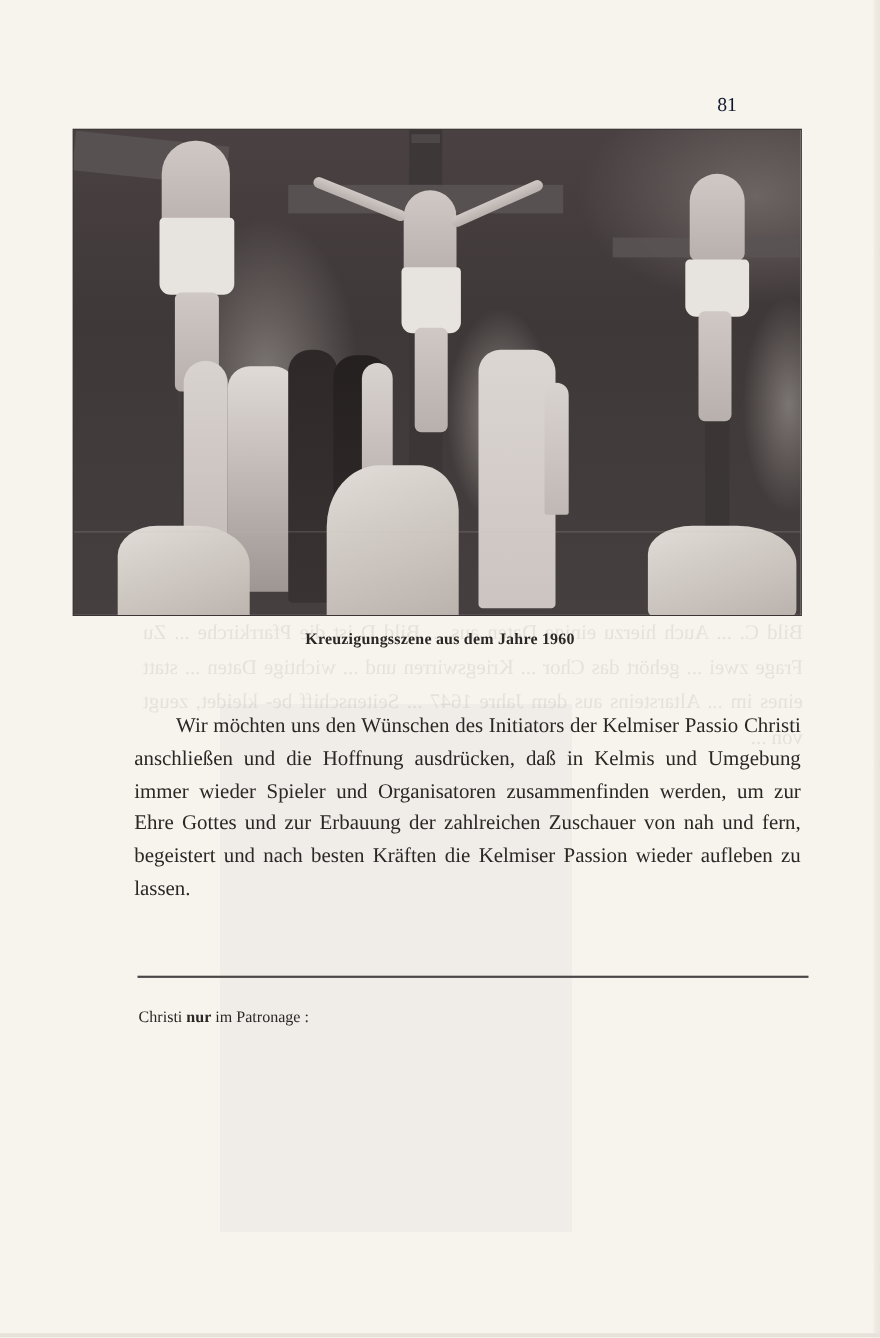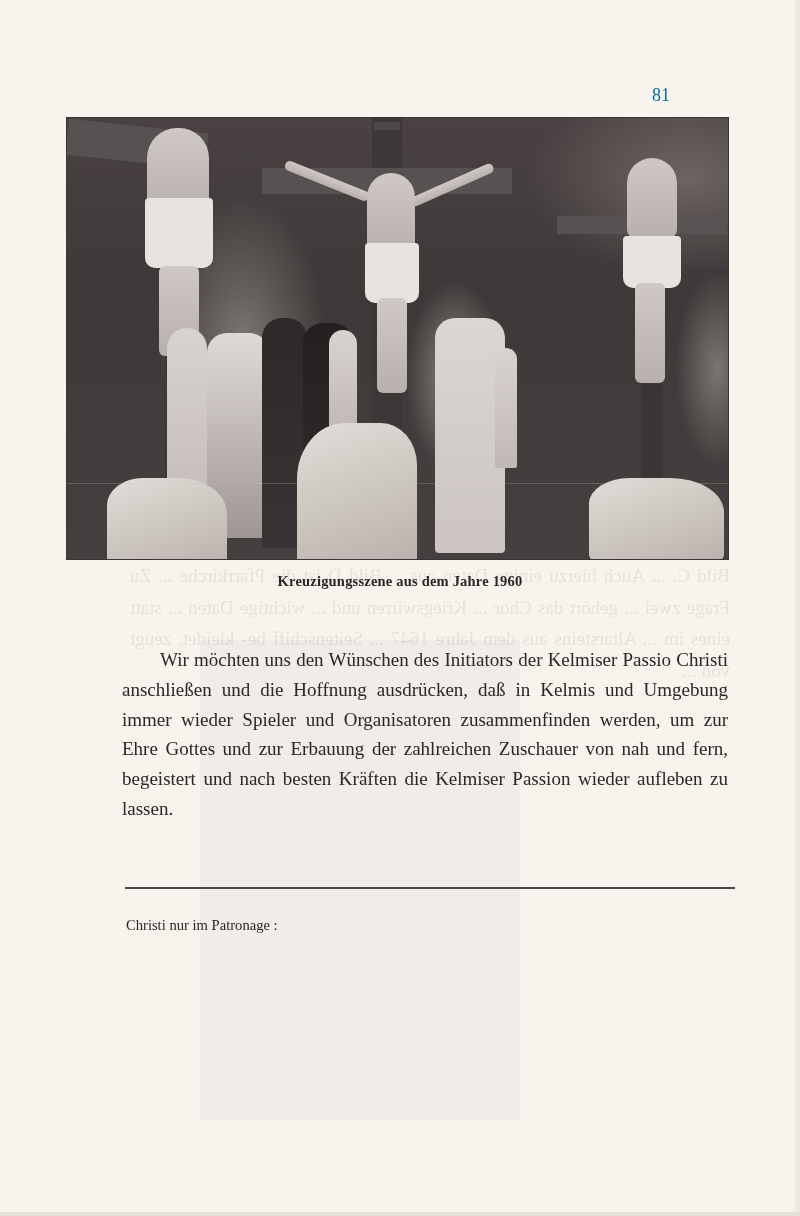--- a/index.html
+++ b/index.html
@@ -48,21 +48,21 @@
       width: 320px;
       height: 480px;
       background: rgba(150, 140, 135, 0.07);
       pointer-events: none;
     }
     .page-number {
       position: absolute;
       left: 652px;
       top: 85px;
       font-size: 18px;
-      color: #0369a1;
+      color: #0f172a;
     }
     .photo {
       position: absolute;
       left: 67px;
       top: 118px;
       width: 661px;
       height: 441px;
       background:
         radial-gradient(ellipse 120px 200px at 175px 220px, rgba(230,225,220,0.35), transparent 70%),
         radial-gradient(ellipse 70px 140px at 388px 260px, rgba(230,225,220,0.45), transparent 70%),
@@ -134,21 +134,21 @@
     .contact {
       position: absolute;
       left: 126px;
       top: 905px;
       font-size: 14.6px;
       line-height: 17.5px;
       color: #2a2725;
     }
     .contact .row { white-space: pre; }
     .contact .gap { height: 12px; }
-    .contact b { font-weight: normal; }
+    .contact b { font-weight: bold; }
   </style>
 </head>
 <body>
 
 <div class="page-edge"></div>
 <div class="page-bottom"></div>
 
 <div class="bleed-block"></div>
 <div class="bleed">Bild C. ... Auch hierzu einige Daten aus ... Bild D ist die Pfarrkirche ... Zu Frage zwei ... gehört das Chor ... Kriegswirren und ... wichtige Daten ... statt eines im ... Altarsteins aus dem Jahre 1647 ... Seitenschiff be- kleidet, zeugt von ...</div>
 

